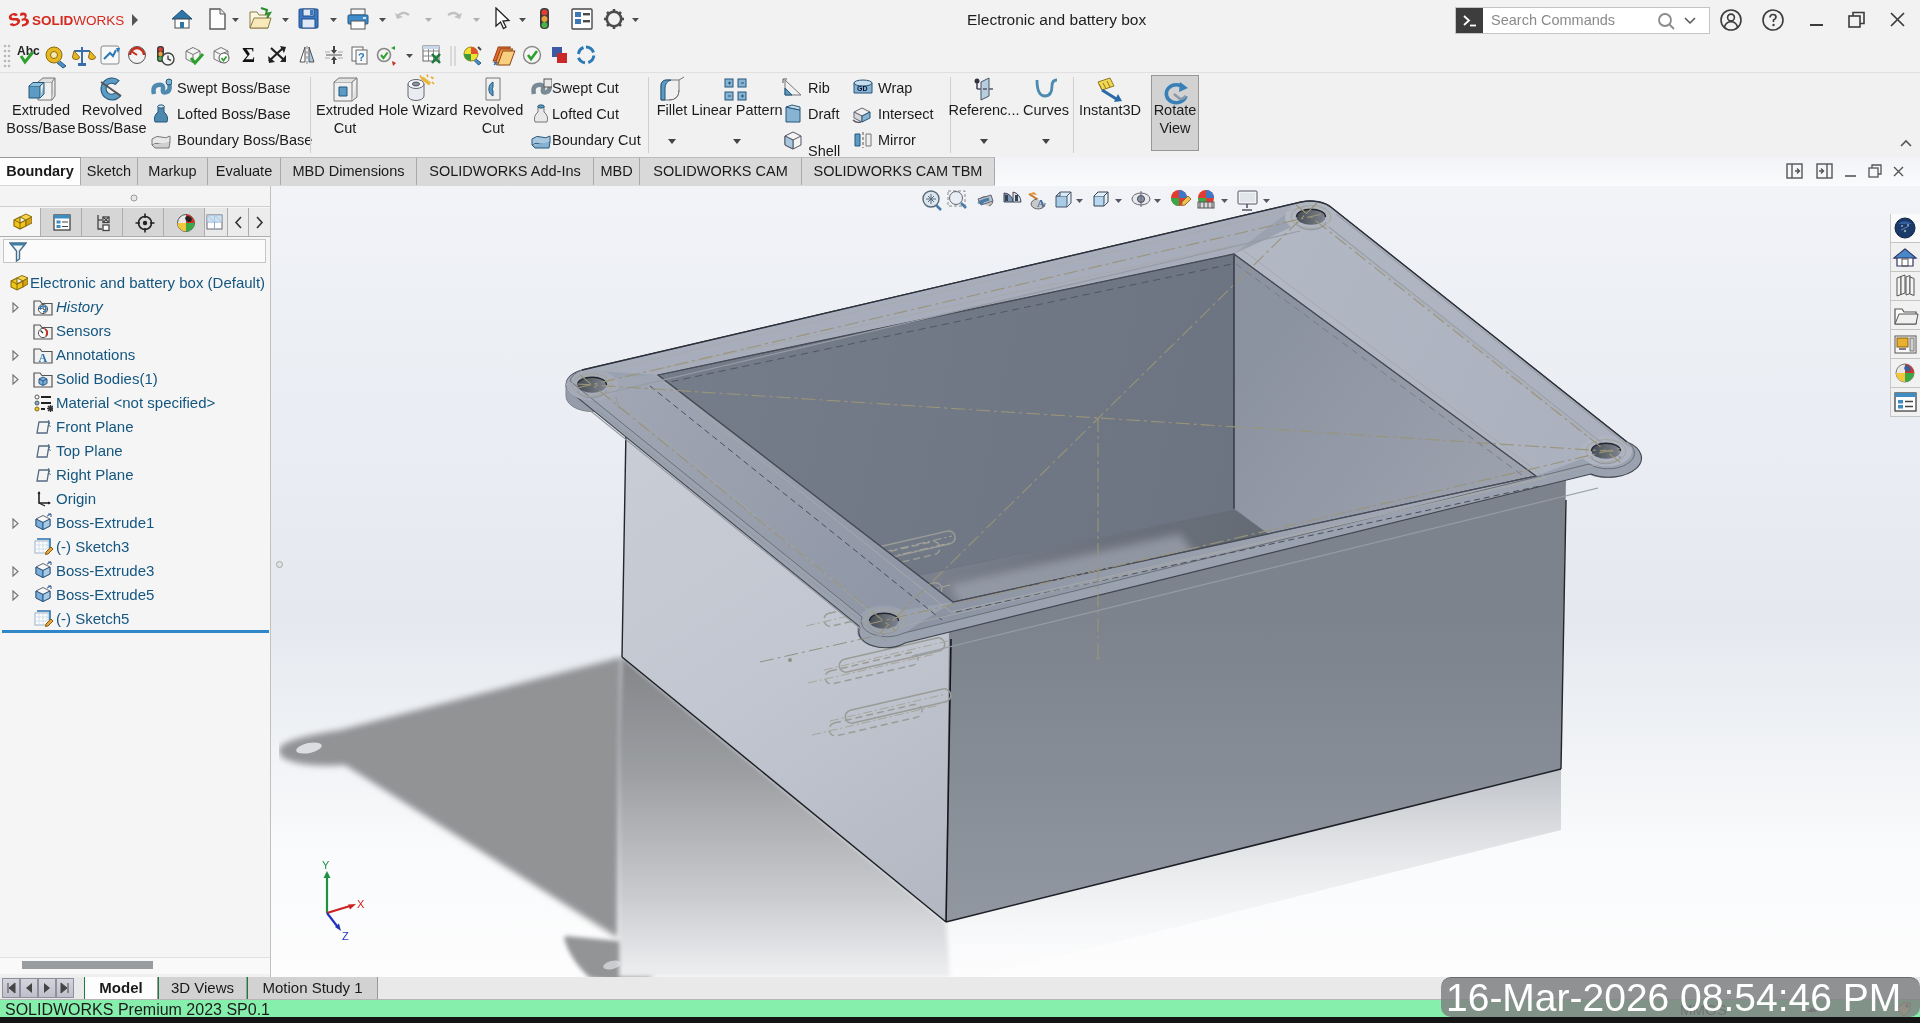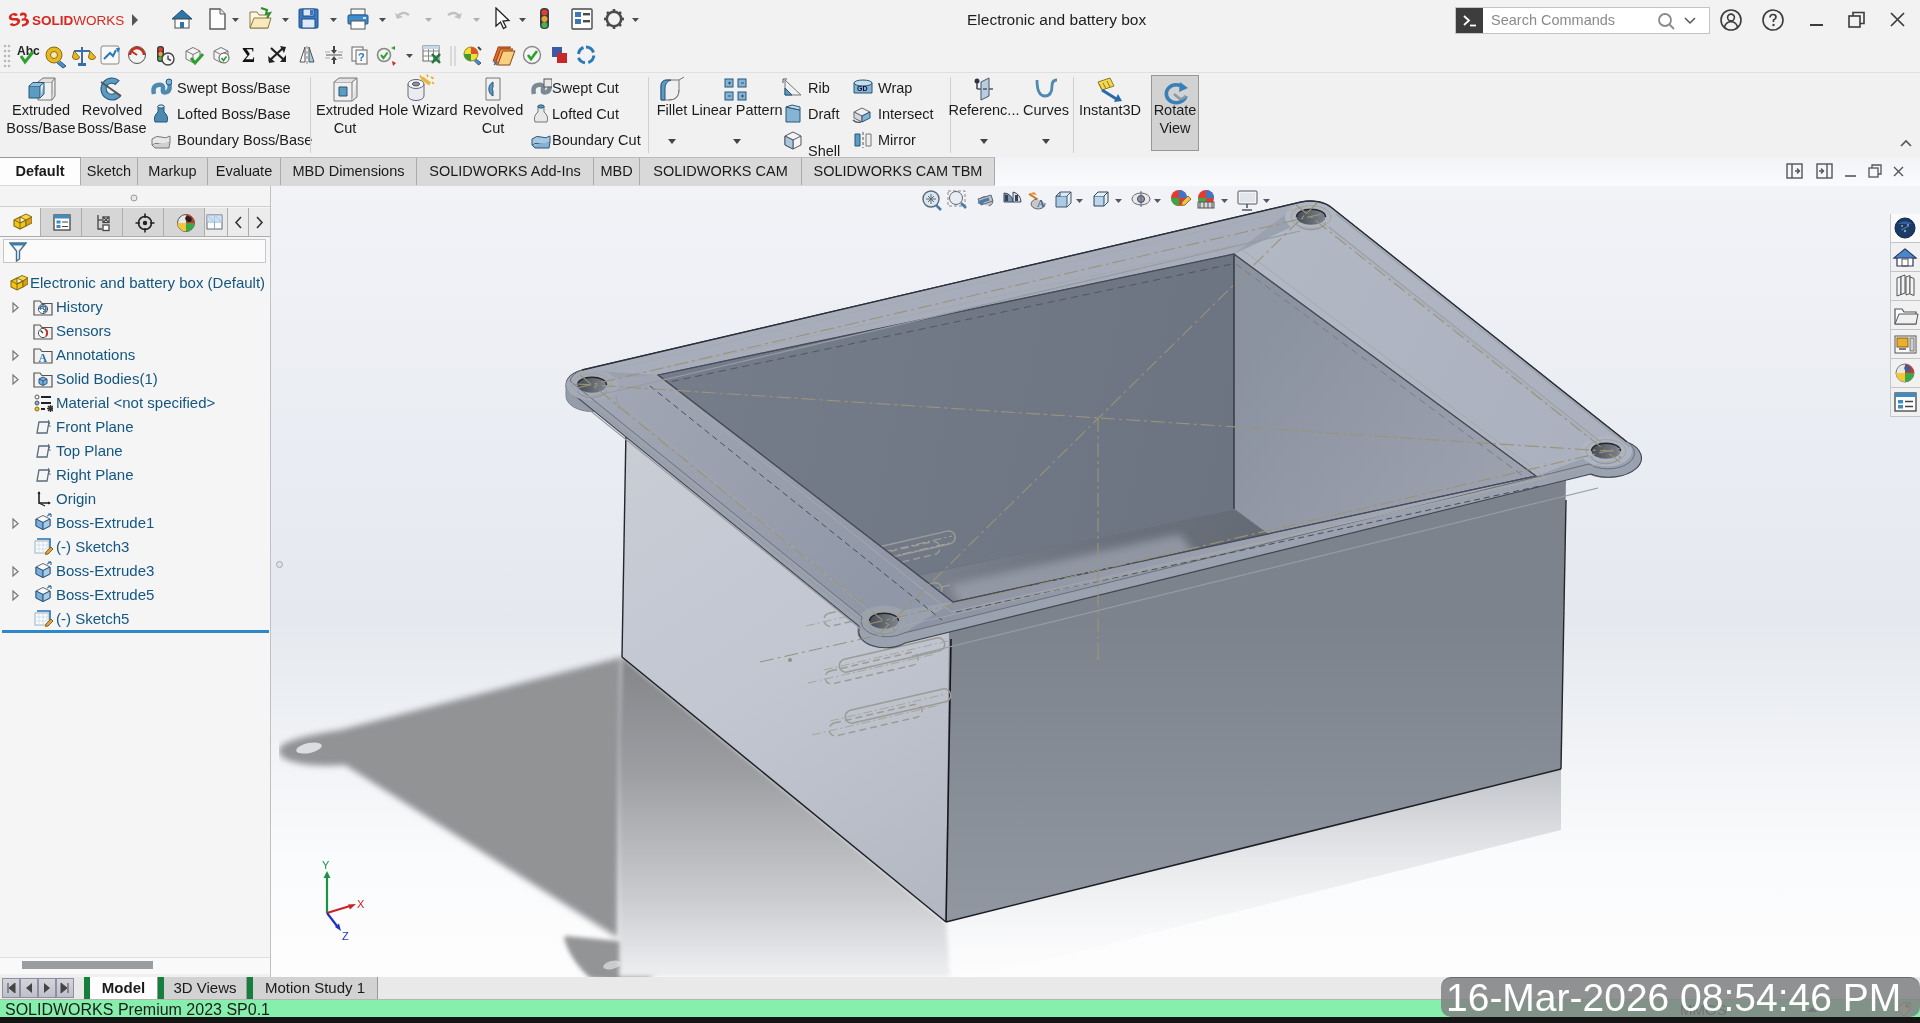--- a/index.html
+++ b/index.html
@@ -488,21 +488,21 @@
     <div class="rlbl c" style="left:1175px;top:29px;">Rotate</div>
       <div class="rlbl c" style="left:1175px;top:47px;">View</div>
     <svg class="abs" style="left:1899px;top:65px" width="14" height="10">
         <path d="M2,8 L7,3 L12,8" fill="none" stroke="#555" stroke-width="1.6"></path>
       </svg>
   </div>
   <div id="tabrow">
     <style>
       .tb { position:absolute; top:0; height:28px; background:#d9d9d9; border-right:1px solid #a9a9a9; border-top:1px solid #bcbcbc; font-size:14.5px; color:#1a1a1a; text-align:center; line-height:27px; white-space:nowrap; }
     </style>
-    <div class="tb" style="left:0;width:81px;background:#fdfdfd;font-weight:bold;border-top:1px solid #999;">Default</div>
+    <div class="tb" style="left:0;width:81px;background:#fdfdfd;font-weight:bold;border-top:1px solid #999;">Boundary</div>
     <div class="tb" style="left:81px;width:57px;">Sketch</div>
     <div class="tb" style="left:138px;width:70px;">Markup</div>
     <div class="tb" style="left:208px;width:73px;">Evaluate</div>
     <div class="tb" style="left:281px;width:136px;">MBD Dimensions</div>
     <div class="tb" style="left:417px;width:177px;">SOLIDWORKS Add-Ins</div>
     <div class="tb" style="left:594px;width:46px;">MBD</div>
     <div class="tb" style="left:640px;width:162px;">SOLIDWORKS CAM</div>
     <div class="tb" style="left:802px;width:193px;">SOLIDWORKS CAM TBM</div>
     <div class="abs" style="left:995px;top:0;width:925px;height:29px;background:linear-gradient(180deg,#f2f3f6,#fafbfd);"></div>
     <svg class="abs" style="left:1786px;top:6px;" width="120" height="18">
@@ -599,21 +599,21 @@
       </style>
       <div class="trow" style="top:0;">
         <svg class="abs" style="left:5px;top:2px" width="19" height="20">
             <path d="M2,8 L8,5 L8,11 L14,8 L14,14 L8,17 L2,14 Z" fill="#f0c419" stroke="#8a6d10" stroke-width="1.1"></path>
             <path d="M2,8 L8,11 L8,17 M8,11 L14,8" fill="none" stroke="#8a6d10"></path>
             <path d="M8,5 L13,2.5 L19,5 L14,8 Z" fill="#f6d44a" stroke="#8a6d10"></path>
             <path d="M14,8 L19,5 L19,11 L14,14 Z" fill="#d4a017" stroke="#8a6d10"></path>
           </svg>
         <span class="tlbl" style="left:26px;">Electronic and battery box (Default)</span>
       </div>
-      <div class="trow" style="top:24px;">
+      <div class="trow" style="top:24px;font-style:italic;">
         <svg class="arr" width="8" height="11">
             <path d="M1,1 L6,5.5 L1,10 Z" fill="none" stroke="#777" stroke-width="1.2"></path>
           </svg>
         <svg class="abs" style="left:29px;top:2px" width="20" height="19">
             <path d="M1,4 L7,4 L9,6.5 L19,6.5 L19,18 L1,18 Z" fill="#f2f2f2" stroke="#555" stroke-width="1.2"></path>
             <circle cx="10" cy="12" r="4.6" fill="#fff" stroke="#555"></circle>
             <path d="M7,12 a3,3 0 1 1 3,3" fill="none" stroke="#2a72b0" stroke-width="1.5"></path>
             <path d="M5.5,11 l2,2 l2,-2" fill="#2a72b0" stroke="none"></path>
             <path d="M10,10 l0,2 l2,1" stroke="#333" fill="none"></path>
           </svg>
@@ -1120,21 +1120,21 @@
             <rect x="7" y="12" width="5" height="3.5" fill="#3e8cc0"></rect>
             <rect x="7" y="17" width="5" height="3.5" fill="#3e8cc0"></rect>
             <path d="M14,13.5 l8,0 M14,18.5 l8,0" stroke="#444" stroke-width="1.3"></path>
           </svg></div>
     </div>
   </div>
   <div style="position:absolute;left:276px;top:561px;width:7px;height:7px;border-radius:50%;background:#e2e2e2;border:1px solid #a8a8a8;"></div>
   <div id="bottomtabs">
     <style>
       .navb { position:absolute; top:1px; width:18px; height:20px; background:linear-gradient(180deg,#d4d4dc,#bfbfcb); border:1px solid #8f8f9f; }
-      .btab { position:absolute; top:0; height:22px; background:#d2d2d2; border-right:1px solid #9a9a9a; border-left:6px solid #15803d; font-size:15px; color:#1a1a1a; text-align:center; line-height:22px; white-space:nowrap; }
+      .btab { position:absolute; top:0; height:22px; background:#d2d2d2; border-right:1px solid #9a9a9a; border-left:1px solid #15803d; font-size:15px; color:#1a1a1a; text-align:center; line-height:22px; white-space:nowrap; }
     </style>
     <div class="navb" style="left:2px;"><svg width="16" height="18">
           <path d="M5,4 L5,14 M12,4 L6,9 L12,14 Z" stroke="#444" fill="#444"></path>
         </svg></div>
     <div class="navb" style="left:20px;"><svg width="16" height="18">
           <path d="M11,4 L5,9 L11,14 Z" fill="#444"></path>
         </svg></div>
     <div class="navb" style="left:38px;"><svg width="16" height="18">
           <path d="M5,4 L11,9 L5,14 Z" fill="#444"></path>
         </svg></div>

